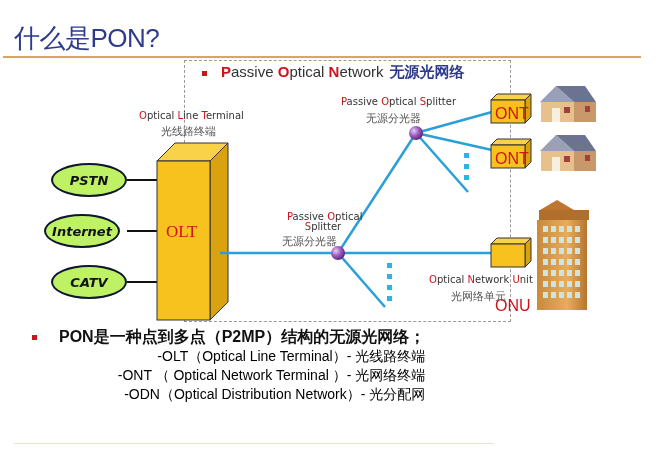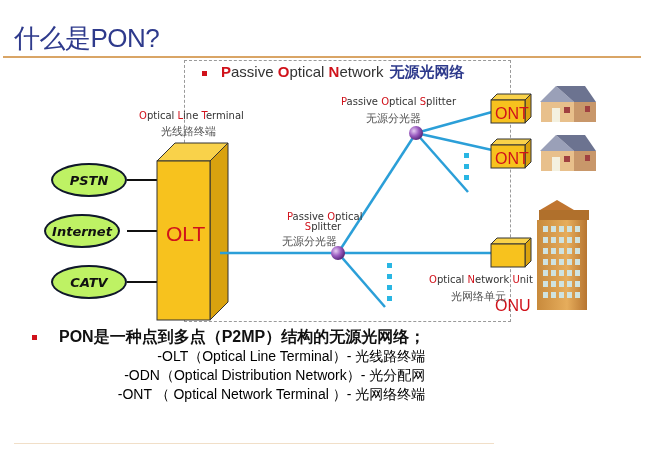--- a/index.html
+++ b/index.html
@@ -163,21 +163,21 @@
         <rect x="567" y="292" width="5" height="6"></rect>
         <rect x="575" y="292" width="5" height="6"></rect>
     </g>
   </g>
 </svg>
 
 <div class="oval" style="left:51px;top:163px;">PSTN</div>
 <div class="oval" style="left:44px;top:214px;">Internet</div>
 <div class="oval" style="left:51px;top:265px;">CATV</div>
 
-<div class="abs" style="left:166px;top:222px;font-size:21px;color:#d0121b;font-family:Liberation Sans, sans-serif;">OLT</div>
+<div class="abs" style="left:166px;top:222px;font-size:17px;color:#d0121b;font-family:Liberation Serif, serif;">OLT</div>
 <div class="abs box-text" style="left:495px;top:105px;">ONT</div>
 <div class="abs box-text" style="left:495px;top:150px;">ONT</div>
 <div class="abs box-text" style="left:495px;top:249px;margin-top:48px;">ONU</div>
 
 <div class="abs lbl-en" style="left:139px;top:110px;">
   <span class="r">O</span><span>ptical </span><span class="r">L</span><span>ine </span><span class="r">T</span><span>erminal</span>
 </div>
 <div class="abs lbl-cn" style="left:161px;top:124px;">光线路终端</div>
 
 <div class="abs lbl-en" style="left:277px;top:212px;line-height:10px;text-align:center;width:72px;margin-left:10px;">
@@ -192,17 +192,17 @@
 <div class="abs lbl-cn" style="left:366px;top:111px;">无源分光器</div>
 
 <div class="abs lbl-en" style="left:429px;top:274px;">
   <span class="r">O</span><span>ptical </span><span class="r">N</span><span>etwork </span><span class="r">U</span><span>nit</span>
 </div>
 <div class="abs lbl-cn" style="left:451px;top:289px;">光网络单元</div>
 
 <div id="bullets" class="abs">
   <div class="bl"><span class="bullet-sq"></span><span>PON是一种点到多点（P2MP）结构的无源光网络；</span></div>
   <div class="sub"><span class="dash">-</span><span>OLT（Optical Line Terminal）- 光线路终端</span></div>
+  <div class="sub"><span class="dash">-</span><span>ONT （ Optical Network Terminal ）- 光网络终端</span></div>
   <div class="sub"><span class="dash">-</span><span>ODN（Optical Distribution Network）- 光分配网</span></div>
-  <div class="sub"><span class="dash">-</span><span>ONT （ Optical Network Terminal ）- 光网络终端</span></div>
 </div>
 
 <div id="bottom-rule" class="abs"></div>
 
 </body></html>

